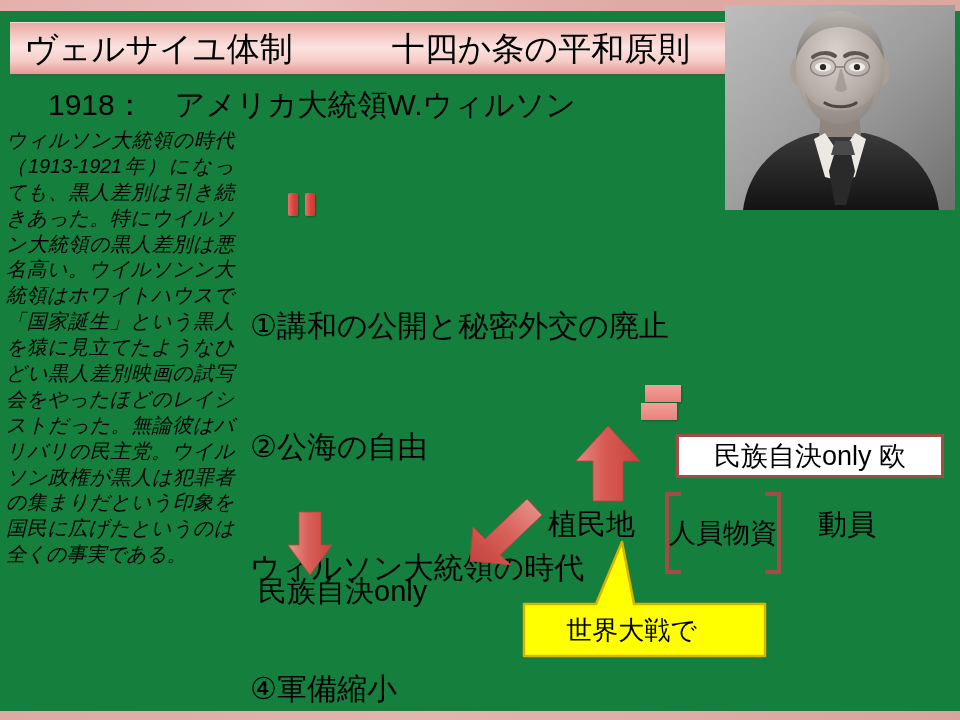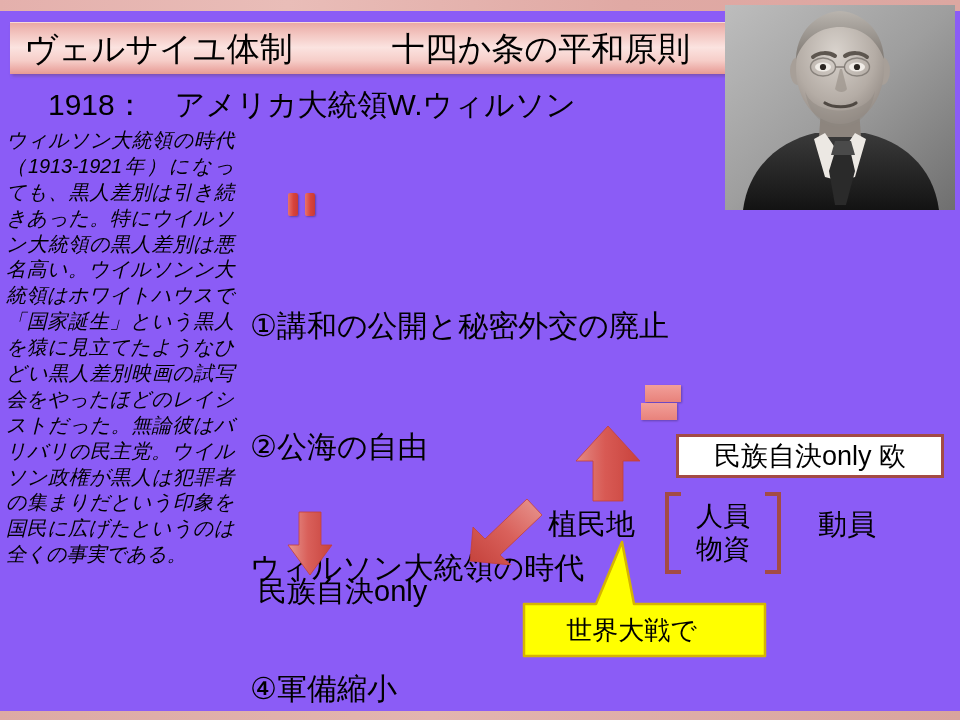--- a/index.html
+++ b/index.html
@@ -4,21 +4,21 @@
 <style>
   html, body {
     margin: 0;
     padding: 0;
     background: #ffffff;
   }
   #slide {
     position: relative;
     width: 960px;
     height: 720px;
-    background: #8b5cf6;
+    background: #15803d;
     overflow: hidden;
     font-family: "Liberation Sans", "DejaVu Sans", sans-serif;
     color: #000000;
   }
 
   
   .top-band {
     position: absolute;
     left: 0; top: 0;
     width: 960px; height: 11px;
@@ -166,21 +166,21 @@
     border-bottom: 4px solid #a34b45;
     box-sizing: border-box;
   }
   .bracket-box .br-l { left: 0; border-left: 4px solid #a34b45; }
   .bracket-box .br-r { right: 0; border-right: 4px solid #a34b45; }
   .bracket-box .br-text {
     position: absolute;
     left: 0; top: 0;
     width: 116px; height: 82px;
     display: flex;
-    flex-direction: column;
+    flex-direction: row;
     align-items: center;
     justify-content: center;
     font-size: 27px;
     line-height: 1.22;
     white-space: pre;
   }
 
   
   .callout {
     position: absolute;

